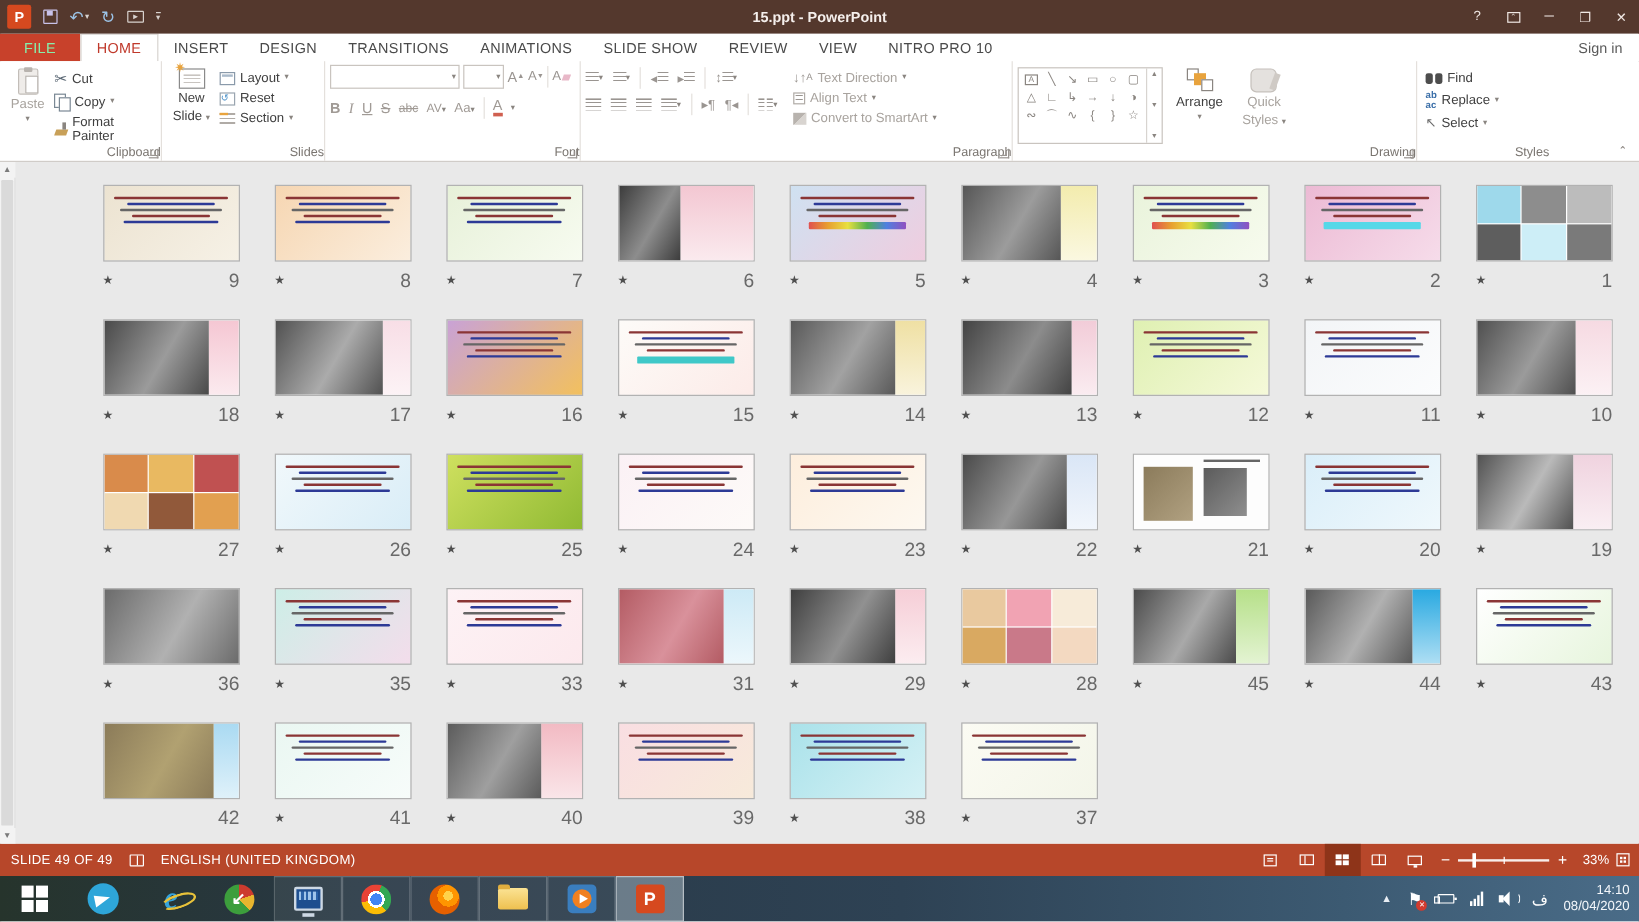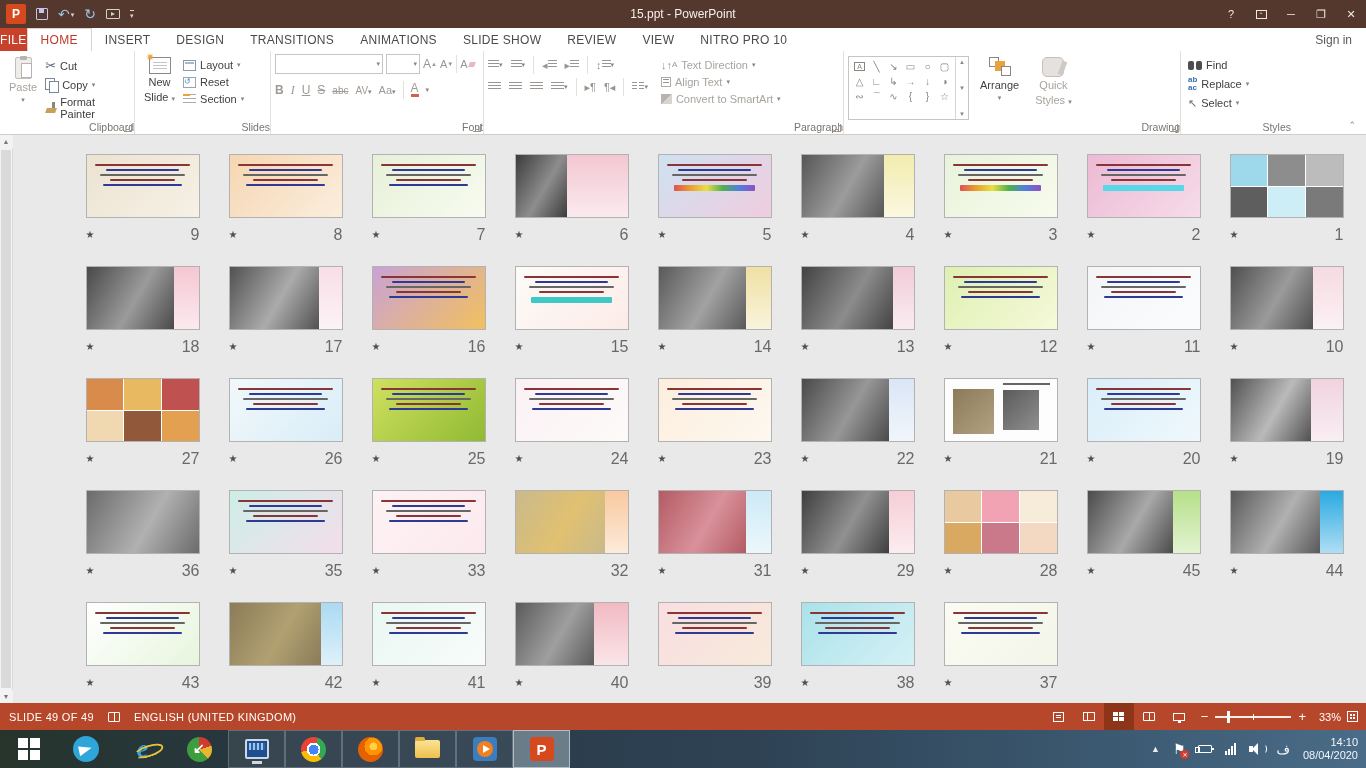--- a/index.html
+++ b/index.html
@@ -12,28 +12,28 @@
   .qat { display:flex; align-items:center; gap:10px; padding-left:6px; z-index:2; }
   .ppt-logo { width:20px; height:20px; background:#d6491f; border-radius:2px; color:#fff; font-weight:bold; font-size:12px; display:flex; align-items:center; justify-content:center; }
   .qat-ic { font-size:13px; color:#cfd4e8; display:flex; align-items:center; line-height:1; cursor:default; }
   .ic-save { width:12px; height:12px; border:1.5px solid #c9c2ea; border-radius:1px; position:relative; }
   .ic-save::before { content:""; position:absolute; left:2px; top:0; width:5px; height:4px; background:#c9c2ea; }
   .arrow-blue { color:#9cc3e6; font-size:14px; }
   .mini-caret { font-size:7px; color:#d8d2ce; margin-left:1px; }
   .ic-present { width:14px; height:10px; border:1px solid #d8d2ce; border-radius:1px; position:relative; }
   .ic-present::before { content:""; position:absolute; left:4px; top:2px; border-left:4px solid #d8d2ce; border-top:2.5px solid transparent; border-bottom:2.5px solid transparent; }
   .ic-qatmore { border-top:1px solid #d8d2ce; font-size:7px; color:#d8d2ce; padding-top:1px; }
-  .win-title { position:absolute; left:0; right:0; text-align:center; font-size:12px; color:#f5efec; }
+  .win-title { position:absolute; left:0; right:0; text-align:center; font-size:12px; color:#f5efec;font-weight:bold; }
   .winctl { margin-left:auto; display:flex; align-items:center; gap:0; z-index:2; }
   .winbtn { width:30px; height:28px; display:flex; align-items:center; justify-content:center; font-size:11px; color:#f0e8e4; }
   .ic-ribopt { width:11px; height:9px; border:1px solid #f0e8e4; position:relative; font-size:6px; display:flex; align-items:flex-end; justify-content:center; color:#f0e8e4;}
 
   
   .tabrow { height:23px; background:#fff; display:flex; align-items:stretch; font-size:12px; flex:0 0 23px; }
-  .tab-file { background:#c8412b; color:#ffffff; padding:0 0; display:flex; align-items:center; letter-spacing:.3px; }
+  .tab-file { background:#c8412b; color:#86efac; padding:0 20px; display:flex; align-items:center; letter-spacing:.3px; }
   .tab { padding:0 13px; display:flex; align-items:center; color:#4a4a4a; letter-spacing:.3px; }
   .tab.active { color:#c0392b; border:1px solid #d8d4d0; border-bottom:none; background:#fff; }
   .signin { margin-left:auto; padding-right:14px; display:flex; align-items:center; color:#5a5a5a; font-size:12px; }
 
   
   .ribbon { height:84px; background:#fff; border-bottom:1px solid #d0ccc8; display:flex; position:relative; flex:0 0 84px; }
   .rgroup { position:relative; display:flex; flex-direction:column; padding:3px 4px 14px 4px; border-right:1px solid #e4e0dc; }
   .rg-label { position:absolute; bottom:1px; left:0; right:0; text-align:right; font-size:10.5px; color:#7a7570; }
   .launcher { position:absolute; right:2px; bottom:2px; width:8px; height:8px; border-right:1px solid #9a9591; border-bottom:1px solid #9a9591; }
   .launcher::before { content:""; position:absolute; right:1px; bottom:1px; width:3px; height:3px; border-right:1px solid #9a9591; border-bottom:1px solid #9a9591; }
@@ -827,29 +827,20 @@
             <div class="tline" style="width: 58%; background: rgb(138, 53, 53);"></div>
             <div class="tline" style="width: 70%; background: rgb(45, 58, 150);"></div>
           </div>
           <div class="meta">
             <span class="star">★</span>
             <span class="num">33</span>
           </div>
         </div>
         <div class="cell">
           <div class="thumb">
-            <div class="phl" style="width: 80%; background: linear-gradient(120deg, rgb(201, 185, 139), rgb(225, 193, 113) 55%, rgb(201, 185, 139));"></div>
-            <div class="pnl" style="background: linear-gradient(rgb(249, 201, 159), rgb(255, 255, 255) 160%);"></div>
-          </div>
-          <div class="meta">
-            <span class="num">32</span>
-          </div>
-        </div>
-        <div class="cell">
-          <div class="thumb">
             <div class="phl" style="width: 78%; background: linear-gradient(120deg, rgb(179, 91, 99), rgb(217, 145, 155) 55%, rgb(179, 91, 99));"></div>
             <div class="pnl" style="background: linear-gradient(rgb(205, 234, 246), rgb(255, 255, 255) 160%);"></div>
           </div>
           <div class="meta">
             <span class="star">★</span>
             <span class="num">31</span>
           </div>
         </div>
         <div class="cell">
           <div class="thumb">

